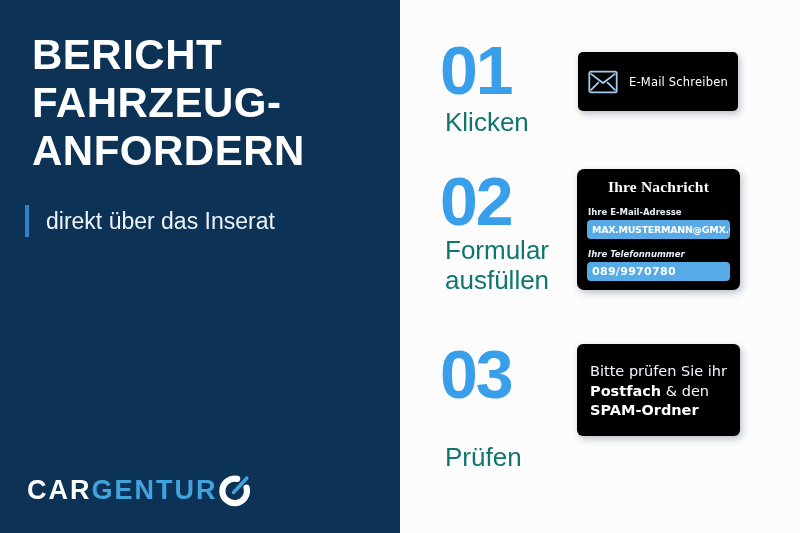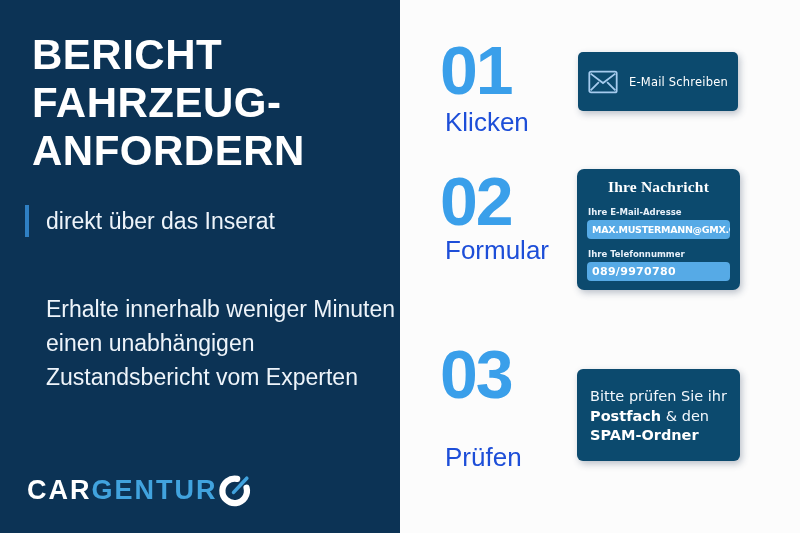--- a/index.html
+++ b/index.html
@@ -39,26 +39,26 @@
   .logo-mark{width:34px;height:34px;display:block;}
   
   .step-number{
     position:absolute;left:440px;
     color:#3a9fea;font-size:68px;font-weight:bold;line-height:74px;
     letter-spacing:-2px;
   }
   .num1{top:33px;} .num2{top:164px;} .num3{top:337px;}
   .step-label{
     position:absolute;left:445px;
-    color:#1d4ed8;font-size:26px;line-height:30px;
+    color:#0f766e;font-size:26px;line-height:30px;
   }
   .lab1{top:107px;} .lab2{top:235px;} .lab3{top:409px;margin-top:33px;}
   
   .card{
-    position:absolute;background:#0c4a6e;border-radius:6px;
+    position:absolute;background:#000000;border-radius:6px;
     box-shadow:2px 3px 7px rgba(40,60,90,.30);
     box-sizing:border-box;
   }
   .email-card{
     left:578px;top:52px;width:160px;height:59px;border-radius:5px;
     display:flex;align-items:center;justify-content:center;gap:11px;
     cursor:pointer;
   }
   .email-card .btn-label{
     color:#ffffff;font-size:11.5px;letter-spacing:.2px;
@@ -71,74 +71,70 @@
   }
   .form-title{
     text-align:center;color:#ffffff;font-weight:bold;font-size:15.5px;
     font-family:Liberation Serif, serif;letter-spacing:.2px;line-height:19px;
   }
   .form-label{
     color:#e8f1fa;font-weight:bold;font-size:8.5px;line-height:9px;
     font-family:"DejaVu Sans", sans-serif;margin:0 0 3px 1px;
   }
   .form-label.first{margin-top:12px;}
-  .form-label.second{margin-top:11px;}
+  .form-label.second{margin-top:11px;font-style:italic;}
   .form-input{
     height:19px;background:#56aae6;border-radius:4px;
     display:flex;align-items:center;padding:0 5px;overflow:hidden;
     color:#ffffff;font-weight:bold;font-size:9.5px;letter-spacing:-.3px;
     font-family:"DejaVu Sans", sans-serif;white-space:nowrap;
   }
   .form-input.phone{font-size:11px;letter-spacing:.3px;}
   .check-card{
     left:577px;top:344px;width:163px;height:92px;border-radius:6px;
     padding:18px 5px 0 13px;
     color:#f2f7fc;font-size:14.5px;line-height:19.5px;
-    font-family:"DejaVu Sans", sans-serif;white-space:nowrap;margin-top:25px;
+    font-family:"DejaVu Sans", sans-serif;white-space:nowrap;
   }
   .check-card b{color:#ffffff;}
 </style>
 </head>
 <body>
 
 <div class="left-panel">
 
   <div class="main-title">
     <div>BERICHT</div>
     <div>FAHRZEUG-</div>
     <div>ANFORDERN</div>
   </div>
 
   <div class="intro-quote">
     <div>direkt über das Inserat</div>
   </div>
 
-  <div class="body-text">
-    <div>Erhalte innerhalb weniger Minuten</div>
-    <div>einen unabhängigen</div>
-    <div>Zustandsbericht vom Experten</div>
-  </div>
 
   <div class="logo">
     <div class="logo-text"><span>CAR</span><span class="part2">GENTUR</span></div>
     <svg class="logo-mark" viewBox="0 0 36 36">
       <path d="M 30.2 15.5 A 13 13 0 1 1 20.3 6.2" fill="none" stroke="#ffffff" stroke-width="6.6" stroke-linecap="round"></path>
       <line x1="16.5" y1="20.5" x2="30.5" y2="5.5" stroke="#41a3de" stroke-width="3.8" stroke-linecap="round"></line>
     </svg>
   </div>
 </div>
 
 <div class="step-number num1">01</div>
 <div class="step-label lab1">
   <div>Klicken</div>
 </div>
 
 <div class="step-number num2">02</div>
 <div class="step-label lab2">
   <div>Formular</div>
+  <div>ausfüllen</div>
 </div>
 
 <div class="step-number num3">03</div>
 <div class="step-label lab3">
   <div>Prüfen</div>
 </div>
 
 <div class="card email-card">
   <svg class="envelope" viewBox="0 0 32 25">
     <rect x="1.4" y="1.4" width="29.2" height="22.2" rx="1.8" fill="none" stroke="#a6cbee" stroke-width="1.9"></rect>

